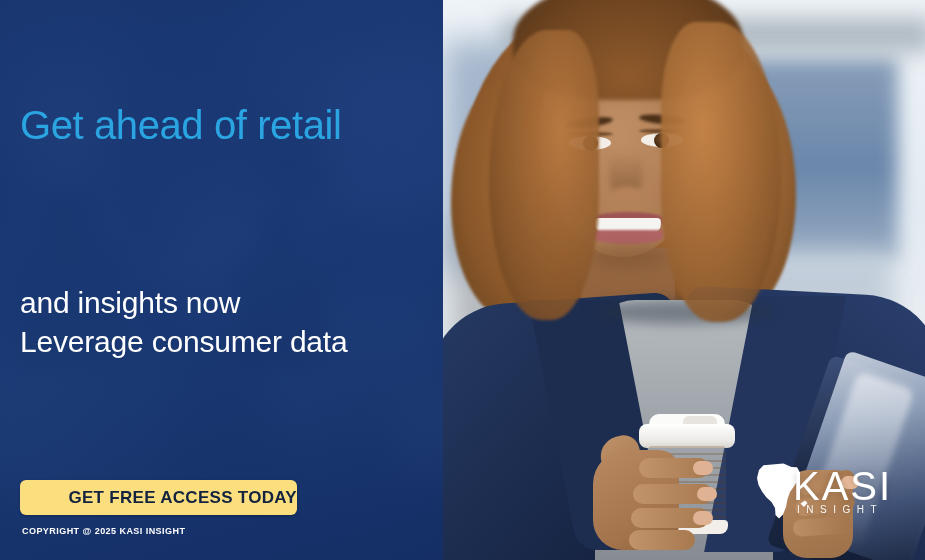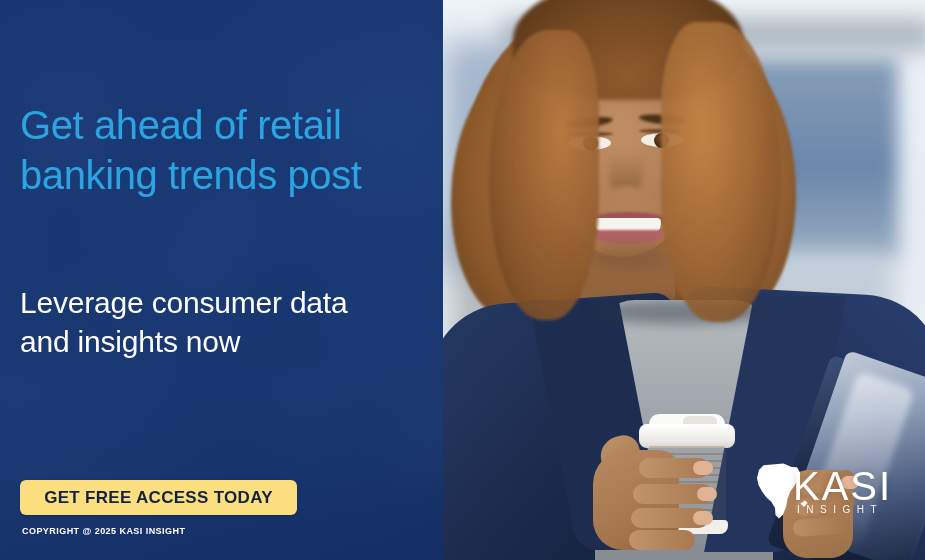--- a/index.html
+++ b/index.html
@@ -68,21 +68,21 @@
     color:#ffffff;
     font-size:30px; line-height:39px; font-weight:400;
     letter-spacing:-.2px;
   }
   #subheadline .sub-line { display:block; white-space:nowrap; }
 
   
   #cta-button {
     position:absolute; left:20px; top:480px; width:277px; height:35px;
     background:#fbdf7e; border-radius:6px;
-    display:flex; align-items:center; justify-content:center;
+    display:flex; align-items:center; justify-content:flex-end;
     cursor:pointer; border:none;
     box-shadow:0 1px 3px rgba(0,0,0,.25);
   }
   #cta-label {
     color:#12223f; font-size:17px; font-weight:700; letter-spacing:.3px;
     white-space:nowrap;
   }
 
   
   #copyright {
@@ -371,26 +371,25 @@
       <div class="sil sil-head2"></div>
       <div class="sil sil-body2"></div>
     </div>
 
     <div id="left-overlay"></div>
 
     <div id="left-content">
 
       <div id="headline">
         <span class="hl-line">Get ahead of retail</span>
-        <span class="hl-line">banking trends post</span>
       </div>
 
       <div id="subheadline">
+        <span class="sub-line">and insights now</span>
         <span class="sub-line">Leverage consumer data</span>
-        <span class="sub-line">and insights now</span>
       </div>
 
       <button id="cta-button">
         <span id="cta-label">GET FREE ACCESS TODAY</span>
       </button>
 
       <div id="copyright">COPYRIGHT @ 2025 KASI INSIGHT</div>
 
     </div>
   </div>

